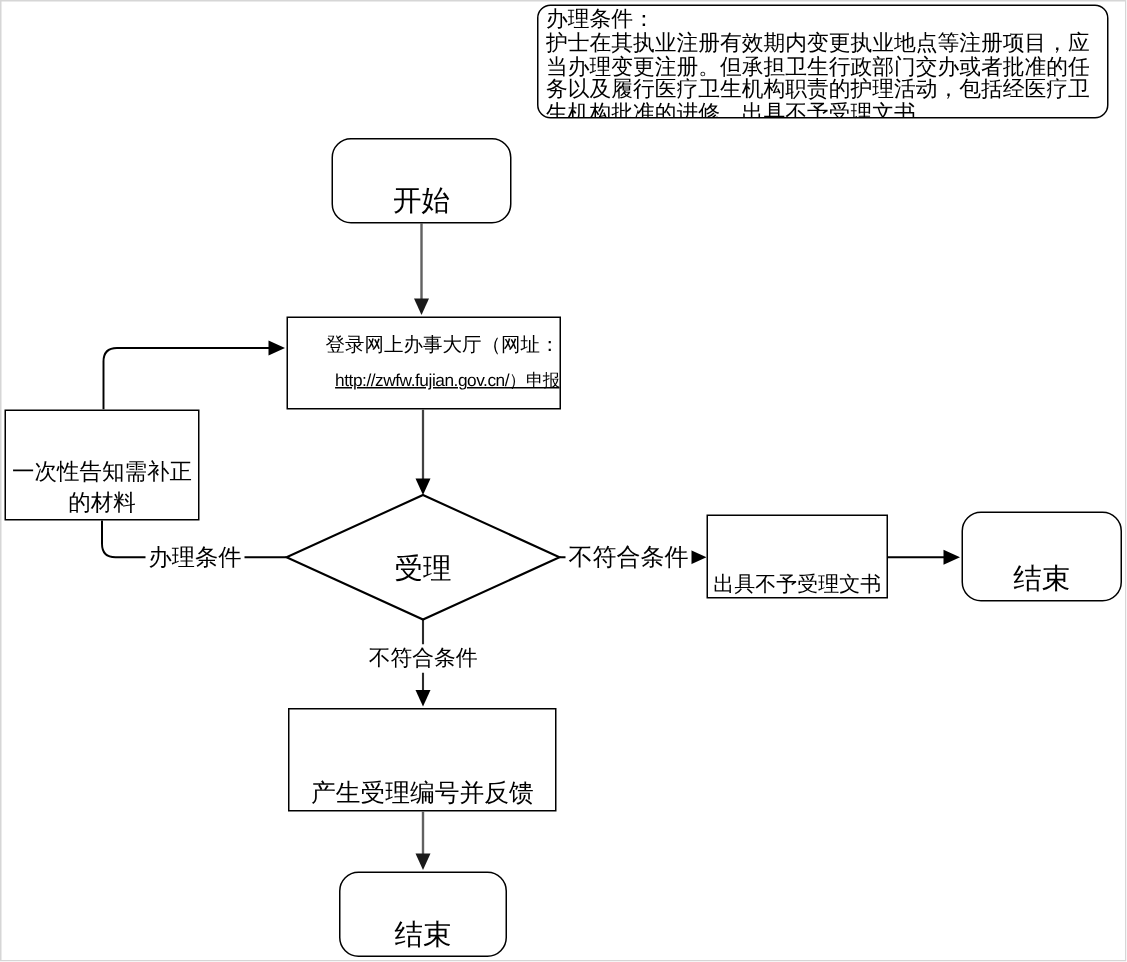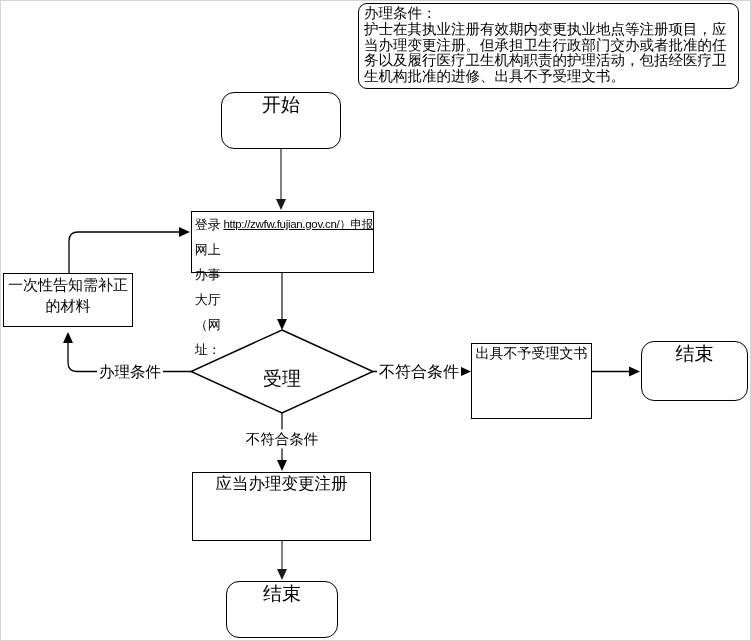--- a/index.html
+++ b/index.html
@@ -4,45 +4,45 @@
 <style>
   html,body{margin:0;padding:0;background:#fff;}
   #canvas{
     position:relative;width:751px;height:641px;background:#fff;
     font-family:"Liberation Sans",sans-serif;color:#000;
     border:1px solid #d6d6d6;box-sizing:border-box;overflow:hidden;
   }
   #connector-layer{position:absolute;left:0;top:0;width:751px;height:641px;}
   .node{
     position:absolute;box-sizing:border-box;background:#fff;
-    border:1.5px solid #000;display:flex;align-items:flex-start;justify-content:center;
+    border:1.5px solid #000;display:flex;align-items:flex-end;justify-content:center;
     text-align:center;line-height:1.3;
   }
   .rounded{border-radius:13px;}
   .node-start{left:220px;top:91px;width:120px;height:57px;font-size:19px;}
-  .node-login{left:190px;top:210px;width:183px;height:62px;flex-direction:row;font-size:13px;line-height:25px;}
+  .node-login{left:190px;top:210px;width:183px;height:62px;flex-direction:column;font-size:13px;line-height:25px;}
   .node-login .url-line{font-size:11.5px;letter-spacing:-0.3px;white-space:nowrap;text-decoration:underline;}
-  .node-notify{left:2px;top:272px;width:130px;height:54px;font-size:15px;line-height:21px;padding:0 3px;}
-  .node-reject{left:470px;top:342px;width:121px;height:76px;font-size:14px;white-space:nowrap;}
+  .node-notify{left:2px;top:272px;width:130px;height:74px;font-size:15px;line-height:21px;padding:0 3px;}
+  .node-reject{left:470px;top:342px;width:121px;height:56px;font-size:14px;white-space:nowrap;}
   .node-end-right{left:640px;top:340px;width:107px;height:60px;font-size:19px;}
   .node-generate{left:191px;top:471px;width:179px;height:69px;font-size:16.5px;}
   .node-end-bottom{left:225px;top:580px;width:112px;height:57px;font-size:19px;}
   .decision-label{
     position:absolute;left:281px;top:378px;transform:translate(-50%,-50%);
     font-size:19px;background:transparent;
   }
   .edge-label{
     position:absolute;transform:translate(-50%,-50%);background:#fff;
     padding:0 2px;white-space:nowrap;
   }
   .label-incomplete{left:129px;top:371px;font-size:15.5px;}
   .label-notqualified{left:418px;top:371px;font-size:16px;}
   .label-complete{left:281px;top:438px;font-size:14.5px;}
   .note-box{
-    position:absolute;left:357px;top:2px;width:381px;height:86px;box-sizing:border-box;
+    position:absolute;left:357px;top:2px;width:381px;height:76px;box-sizing:border-box;
     border:1px solid #000;border-radius:9px;background:#fff;
     padding:2px 5px;font-size:14.5px;line-height:15.8px;overflow:hidden;
   }
 </style>
 </head>
 <body>
 
 <div id="canvas">
 
   <svg id="connector-layer" viewBox="0 0 751 641" xmlns="http://www.w3.org/2000/svg">
@@ -96,21 +96,21 @@
 
   <div class="node node-reject">
     <span>出具不予受理文书</span>
   </div>
 
   <div class="node rounded node-end-right">
     <span>结束</span>
   </div>
 
   <div class="node node-generate">
-    <span>应当办理变更注册</span>
+    <span>产生受理编号并反馈</span>
   </div>
 
   <div class="node rounded node-end-bottom">
     <span>结束</span>
   </div>
 
   <div class="edge-label label-incomplete">办理条件</div>
   <div class="edge-label label-notqualified">不符合条件</div>
   <div class="edge-label label-complete">不符合条件</div>
 

